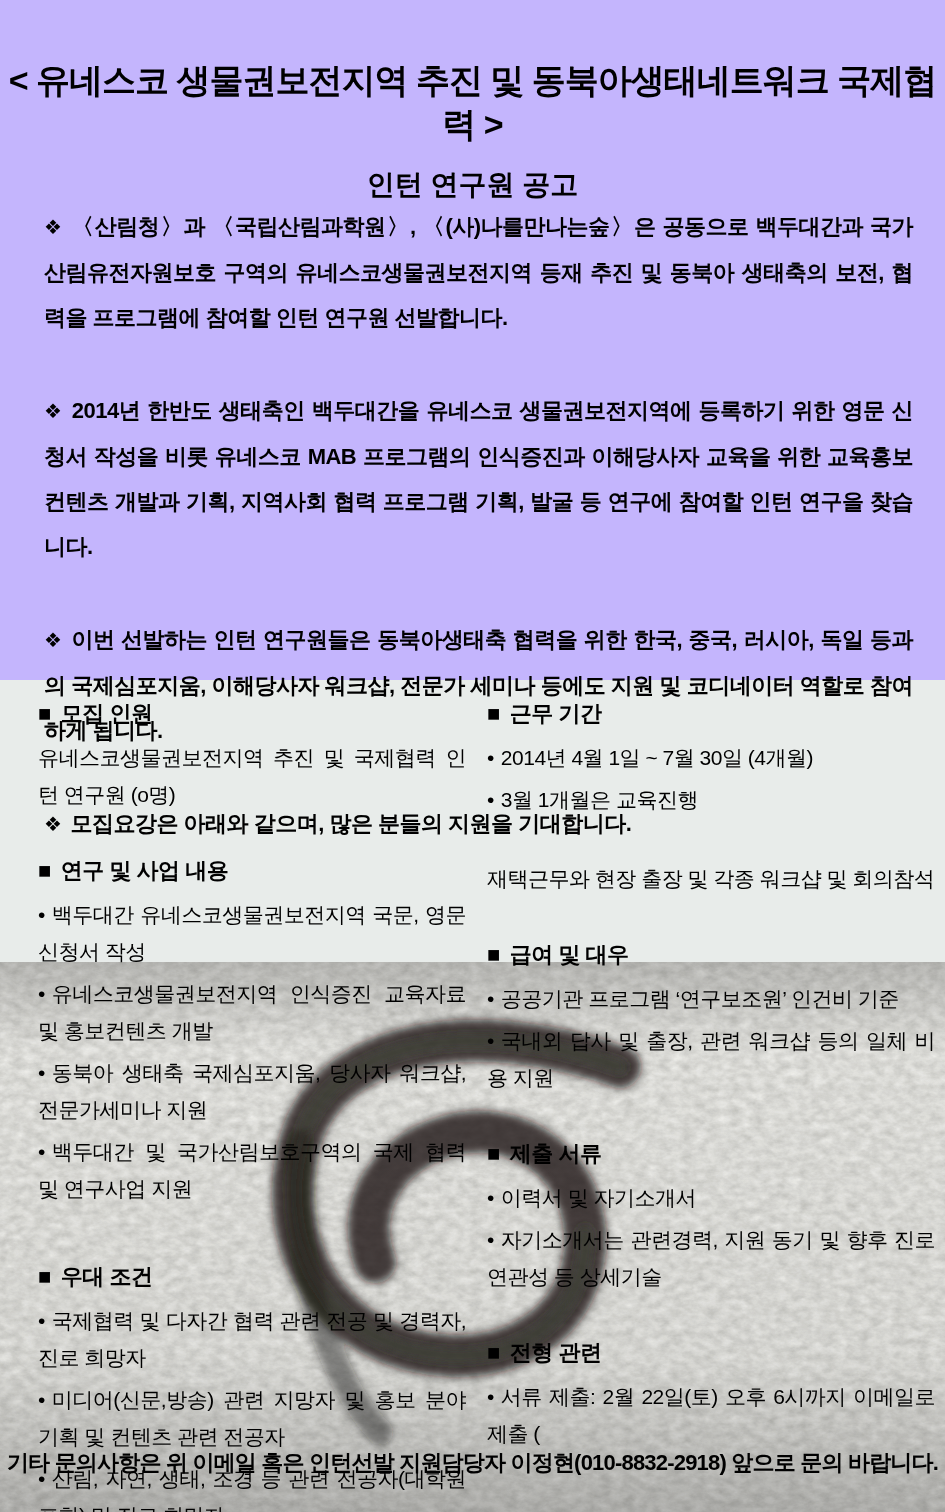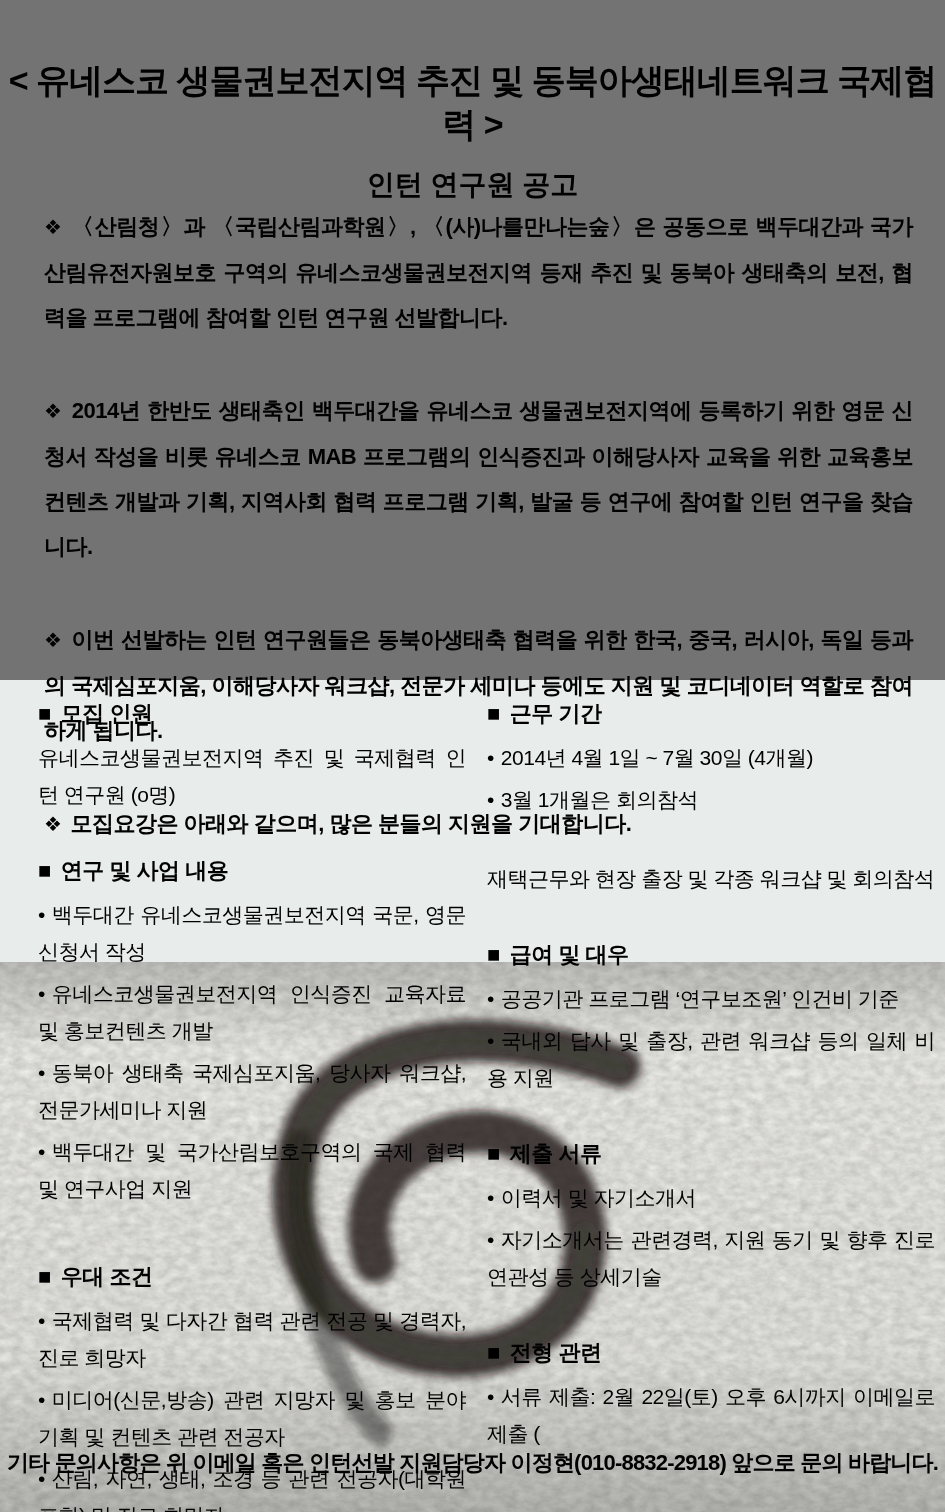--- a/index.html
+++ b/index.html
@@ -1,17 +1,17 @@
 <!DOCTYPE html>
 <html lang="ko"><head>
 <meta charset="utf-8">
 <style>
   html,body{margin:0;padding:0;background:#ffffff;}
   .page{
-    position:relative;width:945px;height:1512px;margin:0 auto;background:#737373;
+    position:relative;width:945px;height:1512px;margin:0 auto;background:#c4b5fd;
     font-family:"Liberation Sans","DejaVu Sans",sans-serif;color:#000;overflow:hidden;
   }
   
   .bg-gray{position:absolute;left:0;top:680px;width:945px;height:282px;background:#e8ecea;}
   .photo{position:absolute;left:0;top:962px;width:945px;height:550px;}
   .photo svg{display:block;}
   
   .titles{position:absolute;top:58px;left:0;width:100%;text-align:center;}
   .t1{font-size:34px;font-weight:800;letter-spacing:-1px;line-height:44px;margin:0;}
   .t2{font-size:28px;font-weight:700;margin:20px 0 0 0;}
@@ -111,21 +111,21 @@
 
       </div>
 
     </div>
 
     <div class="col right">
 
       <div class="section">
         <div class="sec-header"><span class="square">■</span><span>근무 기간</span></div>
         <div class="sec-item"><span class="dot">•</span><span>2014년 4월 1일 ~ 7월 30일 (4개월)</span></div>
-        <div class="sec-item"><span class="dot">•</span><span>3월 1개월은 회의참석</span></div>
+        <div class="sec-item"><span class="dot">•</span><span>3월 1개월은 교육진행</span></div>
       </div>
 
       <div class="section">
         <div class="sec-item"><span>재택근무와 현장 출장 및 각종 워크샵 및 회의참석</span></div>
       </div>
 
       <div class="section">
         <div class="sec-header"><span class="square">■</span><span>급여 및 대우</span></div>
         <div class="sec-item"><span class="dot">•</span><span>공공기관 프로그램 ‘연구보조원’ 인건비 기준</span></div>
         <div class="sec-item"><span class="dot">•</span><span>국내외 답사 및 출장, 관련 워크샵 등의 일체 비용 지원</span></div>

